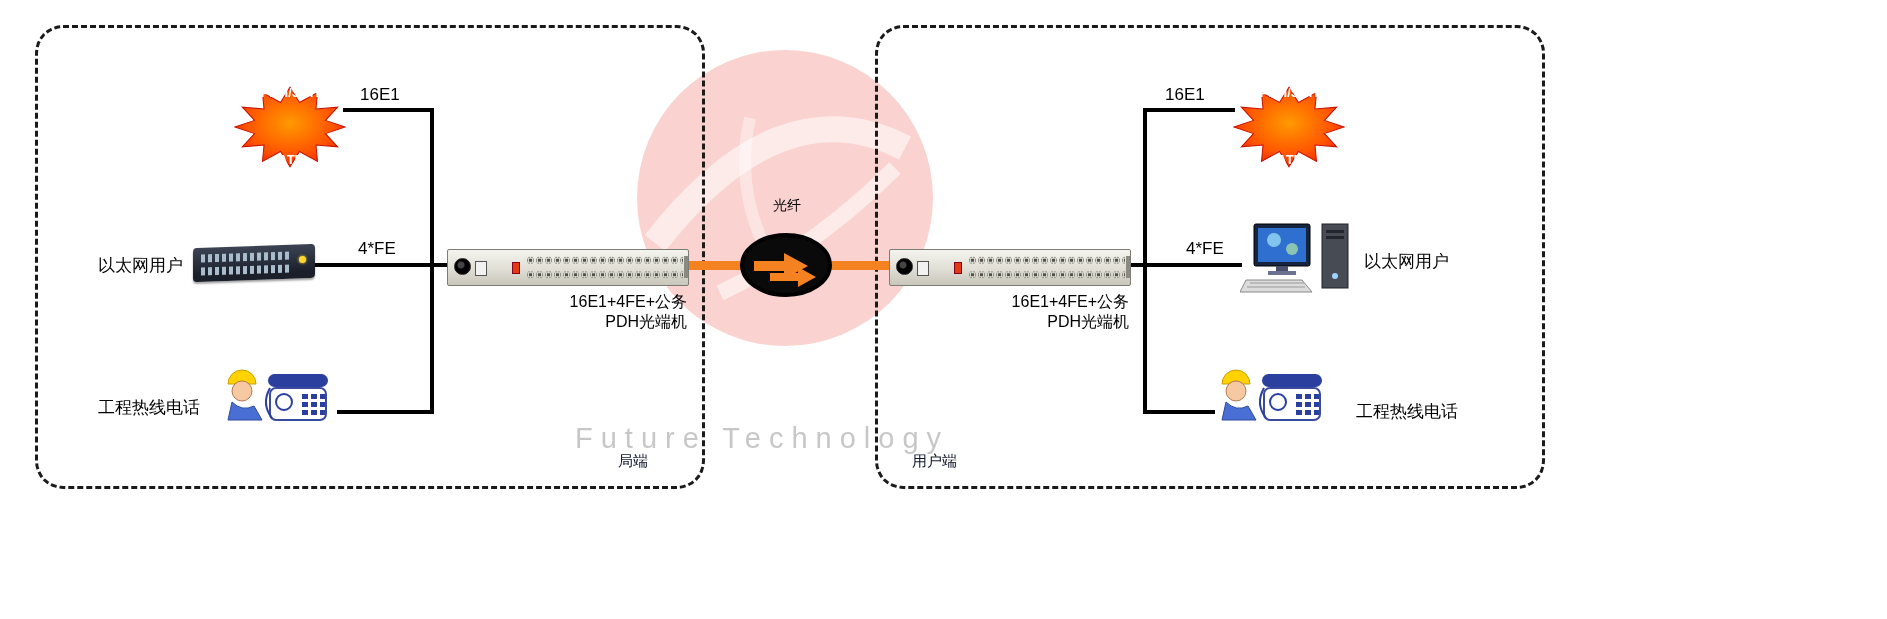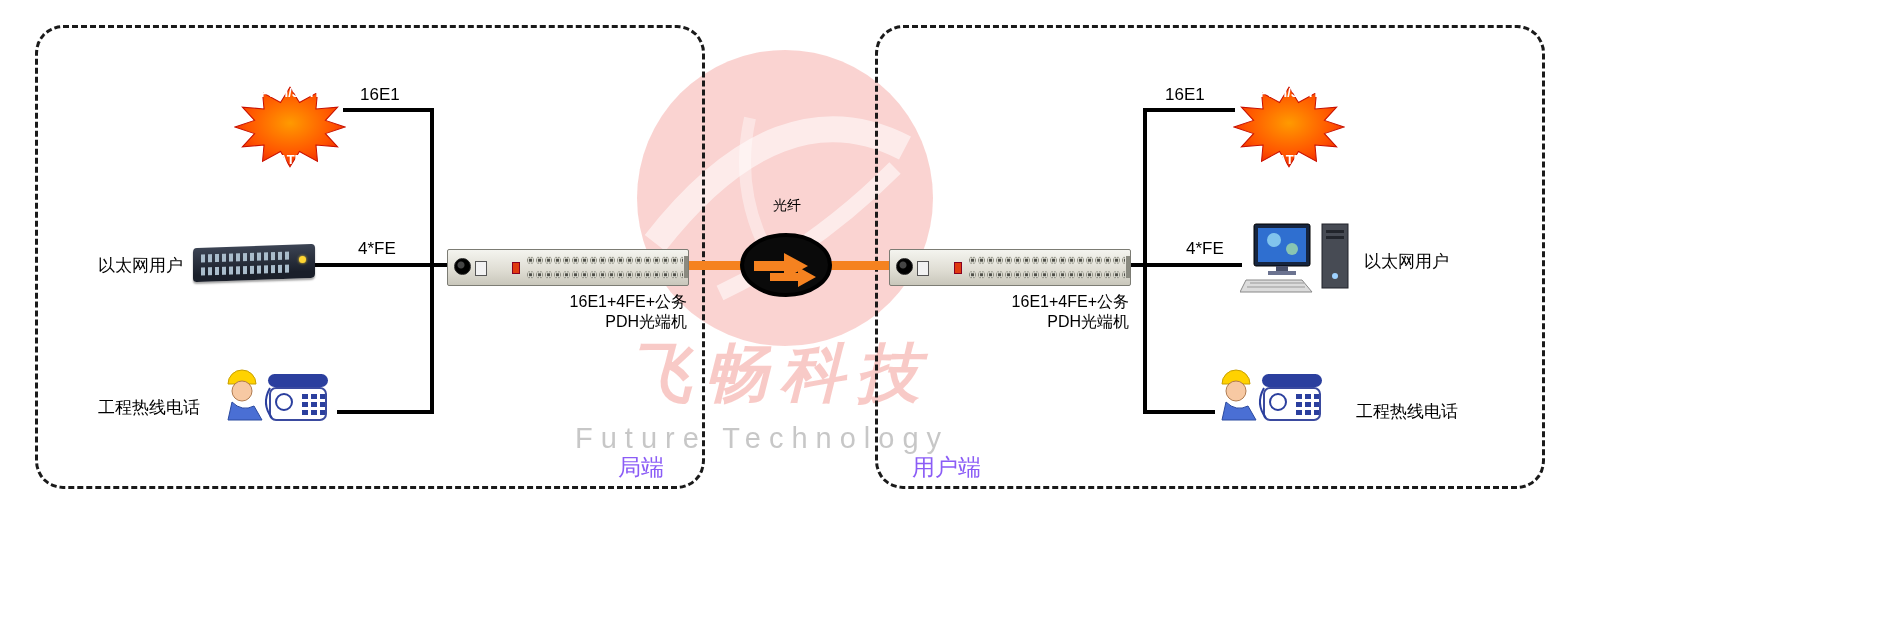--- a/index.html
+++ b/index.html
@@ -11,21 +11,21 @@
   .wm-logo{position:absolute;left:600px;top:48px;width:360px;height:310px;}
   .wm-brand{position:absolute;left:595px;top:330px;width:370px;text-align:center;
             font-size:64px;font-weight:bold;font-style:italic;letter-spacing:12px;
             color:#e8382c;opacity:0.26;white-space:nowrap;}
   .wm-sub{position:absolute;left:575px;top:422px;width:370px;text-align:center;
           font-size:29px;letter-spacing:8px;color:#9a9a9a;opacity:0.55;white-space:nowrap;}
 
   
   .zone-box{position:absolute;top:25px;width:664px;height:458px;border:3px dashed #1a1a1a;
             border-radius:28px;z-index:2;}
-  .zone-label{position:absolute;color:#8b5cf6;font-size:23px;z-index:5;white-space:nowrap;}
+  .zone-label{position:absolute;color:#0f172a;font-size:15px;z-index:5;white-space:nowrap;}
 
   
   .hline,.vline{position:absolute;background:#000;z-index:3;}
   .fiber-line{position:absolute;background:#f58220;z-index:2;}
 
   
   .label{position:absolute;color:#000;font-size:17px;z-index:5;white-space:nowrap;}
   .fiber-label{position:absolute;color:#000;font-size:14px;z-index:5;text-align:center;white-space:nowrap;}
 
   
@@ -76,21 +76,20 @@
 
 <div class="canvas">
 
   <div class="watermark">
     <svg class="wm-logo" viewBox="0 0 360 310">
       <circle cx="185" cy="150" r="148" fill="#e8382c" opacity="0.22"></circle>
       <path d="M55 195 q125 -160 250 -95" stroke="#ffffff" stroke-width="26" fill="none" opacity="0.55"></path>
       <path d="M120 245 q95 -45 175 -125" stroke="#ffffff" stroke-width="16" fill="none" opacity="0.55"></path>
       <path d="M150 70 q-20 90 40 170" stroke="#ffffff" stroke-width="12" fill="none" opacity="0.4"></path>
     </svg>
-    <div class="wm-brand">飞畅科技</div>
     <div class="wm-sub">Future Technology</div>
   </div>
 
   <div class="zone-box" style="left:35px;"></div>
   <div class="zone-box" style="left:875px;"></div>
 
   <div class="zone-label" style="left:618px;top:452px;">局端</div>
   <div class="zone-label" style="left:892px;top:452px;margin-left:20px;">用户端</div>
 
   <div class="hline" style="left:343px;top:108px;width:91px;height:4px;"></div>

